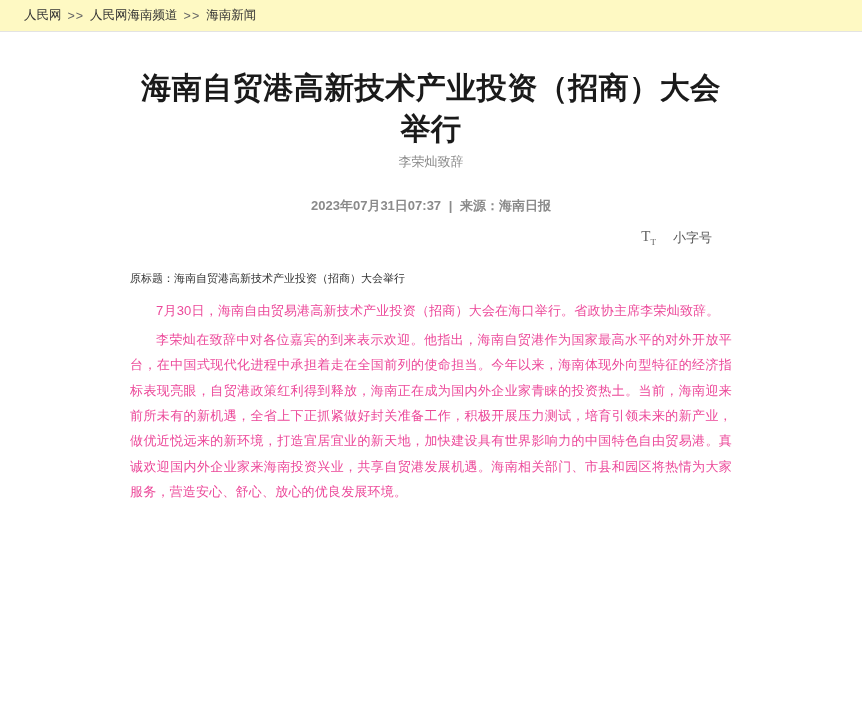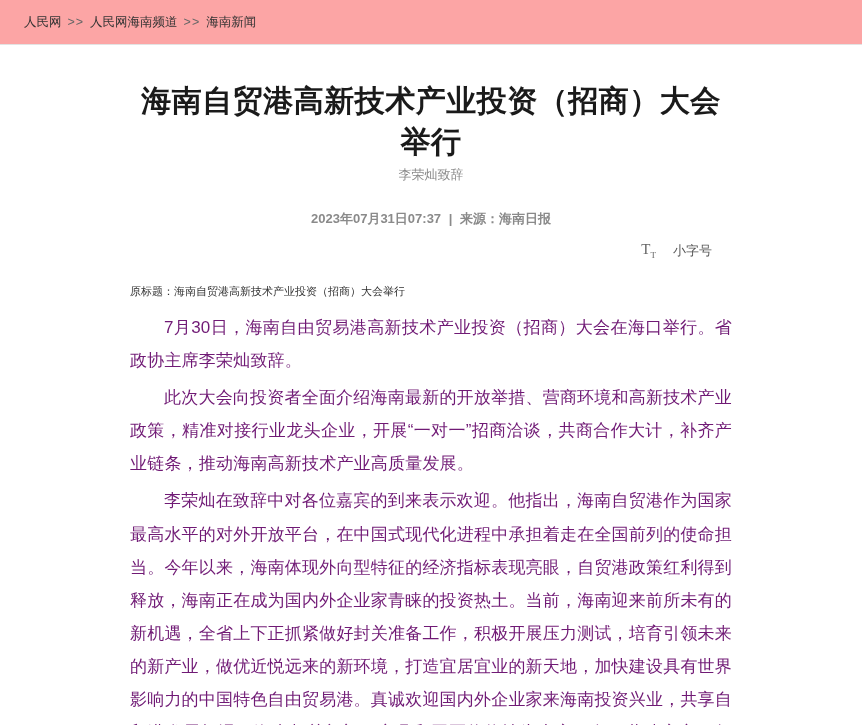--- a/index.html
+++ b/index.html
@@ -10,22 +10,22 @@
     width: 862px;
     height: 725px;
     background: #ffffff;
     font-family: "Liberation Sans", sans-serif;
     color: #222;
     overflow: hidden;
   }
 
   
   .breadcrumb-bar {
-    height: 45px;
-    background: #fca5a5;
+    height: 32px;
+    background: #fef9c3;
     border-bottom: 1px solid #e3e3e3;
     display: flex;
     align-items: center;
     padding: 0 0 0 24px;
     font-size: 12.5px;
     color: #444;
     box-sizing: border-box;
   }
   .breadcrumb-bar a {
     color: #333;
@@ -98,23 +98,23 @@
     margin: 22px 0 0 0;
     font-size: 11px;
     color: #333;
     line-height: 1.7;
   }
   .content {
     margin-top: 10px;
   }
   .content p {
     margin: 4px 0 0 0;
-    font-size: 17px;
+    font-size: 13px;
     line-height: 1.95;
-    color: #701a75;
+    color: #ec4899;
     text-indent: 2em;
     text-align: justify;
     letter-spacing: 0.2px;
   }
 </style>
 </head>
 <body>
 
 <div class="breadcrumb-bar">
   <a href="#">人民网</a>
@@ -142,18 +142,17 @@
       <span>小字号</span>
     </span>
   </div>
 
   <div class="orig-title">
     <span>原标题：</span><span>海南自贸港高新技术产业投资（招商）大会举行</span>
   </div>
 
   <div class="content">
     <p>7月30日，海南自由贸易港高新技术产业投资（招商）大会在海口举行。省政协主席李荣灿致辞。</p>
-    <p>此次大会向投资者全面介绍海南最新的开放举措、营商环境和高新技术产业政策，精准对接行业龙头企业，开展“一对一”招商洽谈，共商合作大计，补齐产业链条，推动海南高新技术产业高质量发展。</p>
     <p>李荣灿在致辞中对各位嘉宾的到来表示欢迎。他指出，海南自贸港作为国家最高水平的对外开放平台，在中国式现代化进程中承担着走在全国前列的使命担当。今年以来，海南体现外向型特征的经济指标表现亮眼，自贸港政策红利得到释放，海南正在成为国内外企业家青睐的投资热土。当前，海南迎来前所未有的新机遇，全省上下正抓紧做好封关准备工作，积极开展压力测试，培育引领未来的新产业，做优近悦远来的新环境，打造宜居宜业的新天地，加快建设具有世界影响力的中国特色自由贸易港。真诚欢迎国内外企业家来海南投资兴业，共享自贸港发展机遇。海南相关部门、市县和园区将热情为大家服务，营造安心、舒心、放心的优良发展环境。</p>
 
   </div>
 
 </div>
 
 </body></html>

